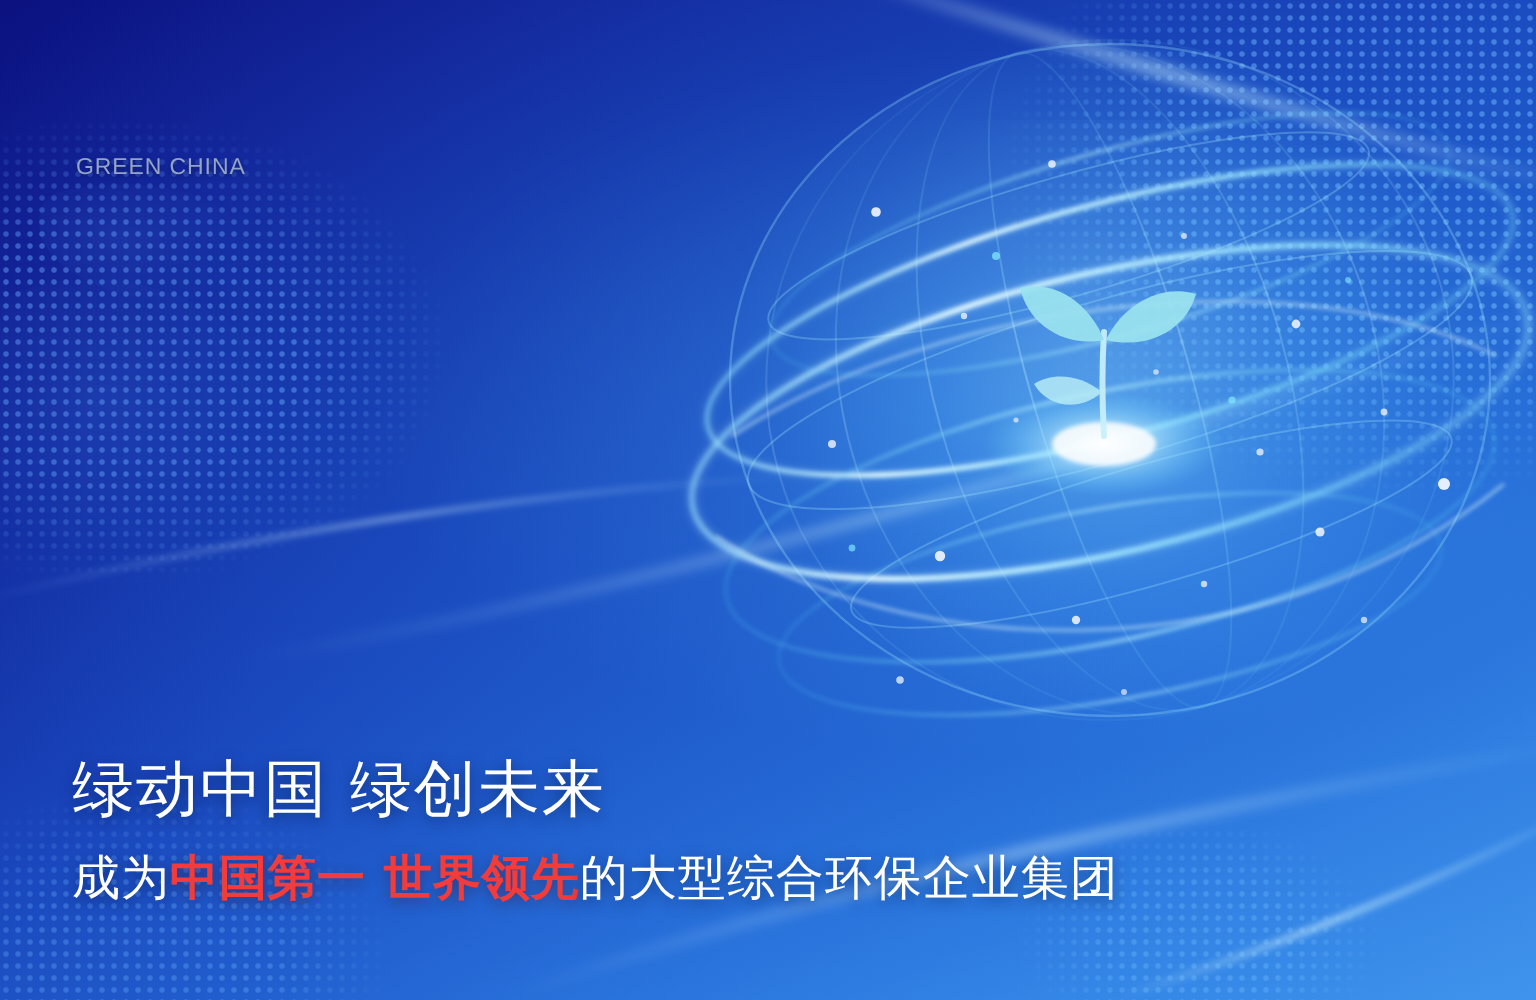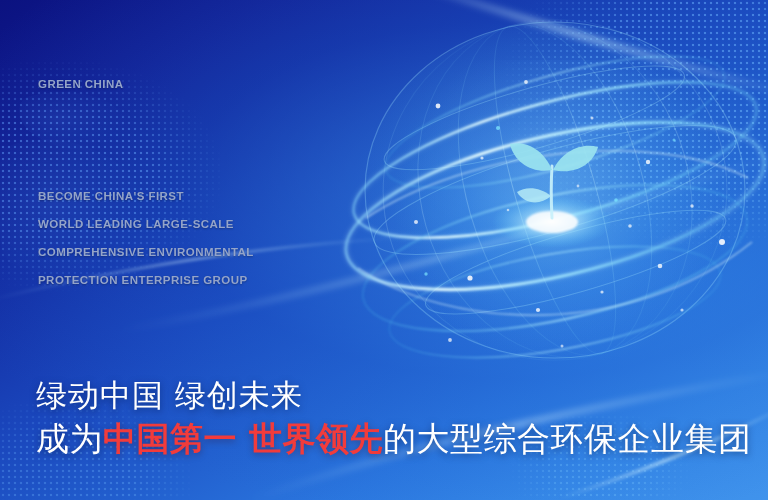--- a/index.html
+++ b/index.html
@@ -67,38 +67,38 @@
   }
 
   
   .streaks{position:absolute;inset:0;pointer-events:none;}
 
   
   .eng-block{position:absolute;left:38px;}
   .eng-line{
     color:#94a4c9;
     font-size:11.5px;
-    font-weight:bold;
+    font-weight:normal;
     letter-spacing:.45px;
     line-height:28px;
     white-space:nowrap;
     text-shadow:0 1px 2px rgba(0,0,0,.28);
   }
   #eng-top{top:70px;}
   #eng-mid{top:182px;}
 
   .cn-block{position:absolute;left:36px;top:375px;}
   .cn-line{
     white-space:nowrap;
     color:#ffffff;
     font-family:"DejaVu Sans","Liberation Sans",sans-serif;
     text-shadow:0 2px 7px rgba(4,22,70,.55);
   }
   #cn-line1{font-size:31px;line-height:40px;font-weight:400;letter-spacing:1px;}
-  #cn-line2{font-size:33px;line-height:44px;font-weight:400;letter-spacing:.5px;margin-top:2px;}
+  #cn-line2{font-size:24px;line-height:44px;font-weight:400;letter-spacing:.5px;margin-top:2px;}
   #cn-line2 .hl{color:#f23b3b;font-weight:bold;text-shadow:0 2px 7px rgba(60,0,0,.35);}
 </style>
 </head>
 <body>
 
 <div id="banner">
 
   <div class="dots tl"></div>
   <div class="dots tr"></div>
   <div class="dots bl"></div>
@@ -251,25 +251,19 @@
         <circle cx="96" cy="264" r="1.7" opacity=".68"></circle>
         <circle cx="344" cy="130" r="1.5" opacity=".6"></circle>
       </g>
     </svg>
   </div>
 
   <div class="eng-block" id="eng-top">
     <div class="eng-line">GREEN CHINA</div>
   </div>
 
-  <div class="eng-block" id="eng-mid">
-    <div class="eng-line">BECOME CHINA'S FIRST</div>
-    <div class="eng-line">WORLD LEADING LARGE-SCALE</div>
-    <div class="eng-line">COMPREHENSIVE ENVIRONMENTAL</div>
-    <div class="eng-line">PROTECTION ENTERPRISE GROUP</div>
-  </div>
 
   <div class="cn-block">
     <div class="cn-line" id="cn-line1">绿动中国 绿创未来</div>
     <div class="cn-line" id="cn-line2"><span>成为</span><span class="hl">中国第一 世界领先</span><span>的大型综合环保企业集团</span></div>
   </div>
 
 </div>
 
 </body></html>

